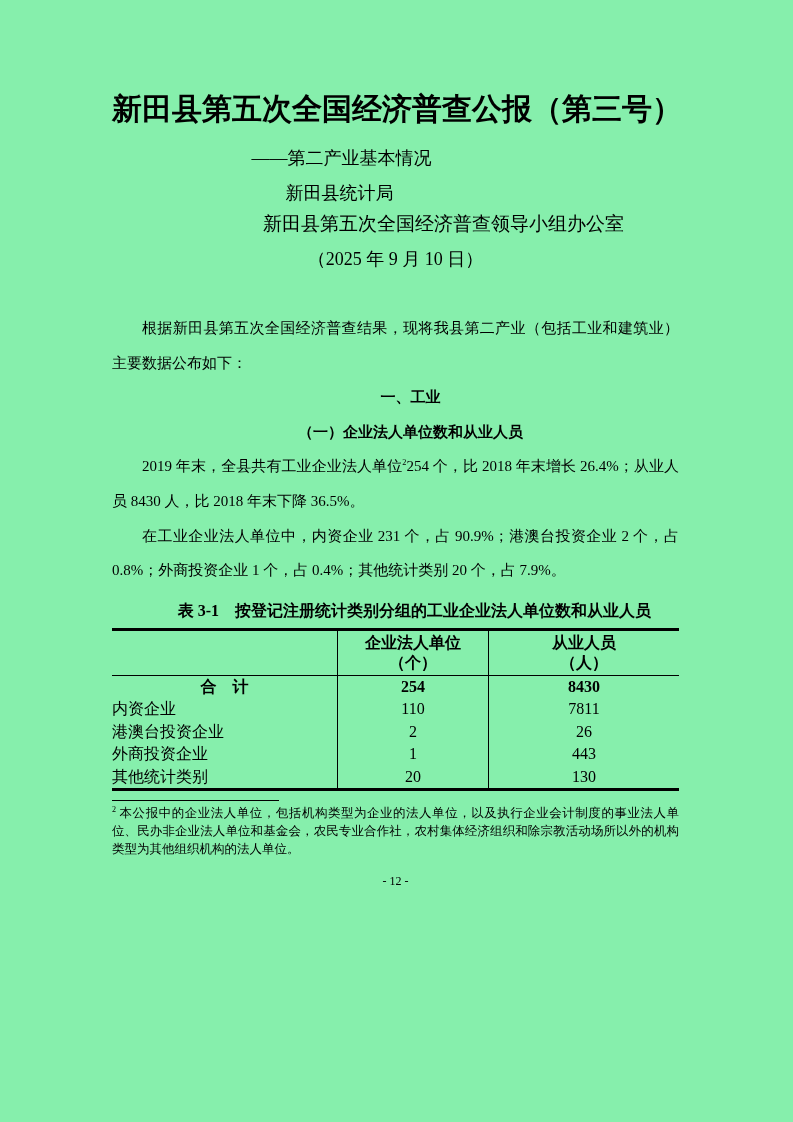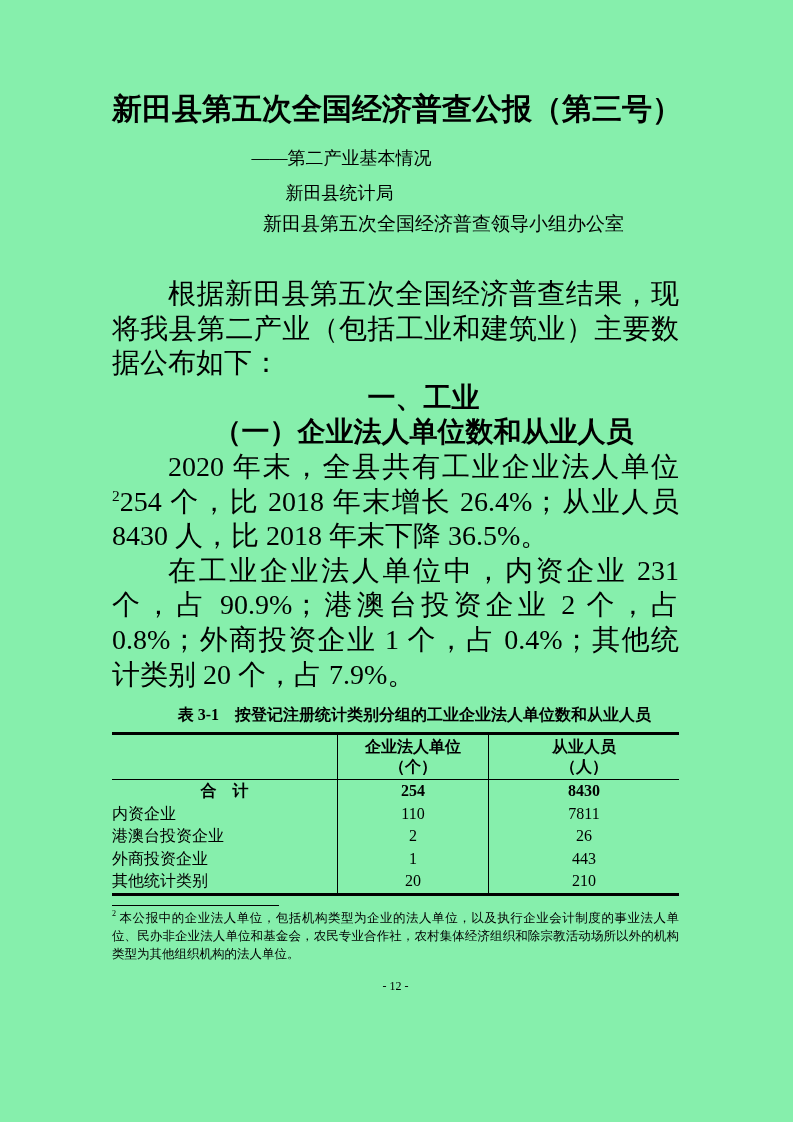--- a/index.html
+++ b/index.html
@@ -57,21 +57,21 @@
     margin-top: 8px;
     font-size: 18px;
     line-height: 26px;
     text-align: center;
   }
   .body-text {
     margin-top: 39px;
   }
   .para {
     margin: 0;
-    font-size: 28px;
+    font-size: 15px;
     line-height: 34.6px;
     text-align: justify;
     text-indent: 2em;
   }
   .para.heading {
     font-weight: bold;
     text-align: center;
   }
   sup.fn-ref {
     font-size: 0.55em;
@@ -157,26 +157,27 @@
 </head>
 <body>
 
 <div class="page">
   <div class="content">
 
     <h1 class="doc-title">新田县第五次全国经济普查公报（第三号）</h1>
     <div class="doc-subtitle">——第二产业基本情况</div>
     <div class="doc-org1">新田县统计局</div>
     <div class="doc-org2">新田县第五次全国经济普查领导小组办公室</div>
+    <div class="doc-date">（2025 年 9 月 10 日）</div>
 
     <div class="body-text">
       <p class="para">根据新田县第五次全国经济普查结果，现将我县第二产业（包括工业和建筑业）主要数据公布如下：</p>
       <p class="para heading">一、工业</p>
       <p class="para heading">（一）企业法人单位数和从业人员</p>
-      <p class="para"><span>2020 年末，全县共有工业企业法人单位</span><sup class="fn-ref">2</sup><span>254 个，比 2018 年末增长 26.4%；从业人员 8430 人，比 2018 年末下降 36.5%。</span></p>
+      <p class="para"><span>2019 年末，全县共有工业企业法人单位</span><sup class="fn-ref">2</sup><span>254 个，比 2018 年末增长 26.4%；从业人员 8430 人，比 2018 年末下降 36.5%。</span></p>
       <p class="para">在工业企业法人单位中，内资企业 231 个，占 90.9%；港澳台投资企业 2 个，占 0.8%；外商投资企业 1 个，占 0.4%；其他统计类别 20 个，占 7.9%。</p>
     </div>
 
     <div class="table-title">表 3-1　按登记注册统计类别分组的工业企业法人单位数和从业人员</div>
 
     <table class="stats-table">
       <colgroup>
         <col style="width:39.8%">
         <col style="width:26.6%">
         <col style="width:33.6%">
@@ -205,21 +206,21 @@
           <td class="num v-sep">26</td>
         </tr>
         <tr>
           <td class="row-label">外商投资企业</td>
           <td class="num v-sep">1</td>
           <td class="num v-sep">443</td>
         </tr>
         <tr>
           <td class="row-label">其他统计类别</td>
           <td class="num v-sep">20</td>
-          <td class="num v-sep">210</td>
+          <td class="num v-sep">130</td>
         </tr>
       </tbody>
     </table>
 
     <div class="footnote-sep"></div>
     <div class="footnote"><sup>2</sup><span>本公报中的企业法人单位，包括机构类型为企业的法人单位，以及执行企业会计制度的事业法人单位、民办非企业法人单位和基金会，农民专业合作社，农村集体经济组织和除宗教活动场所以外的机构类型为其他组织机构的法人单位。</span></div>
 
     <div class="page-number">- 12 -</div>
 
   </div>

